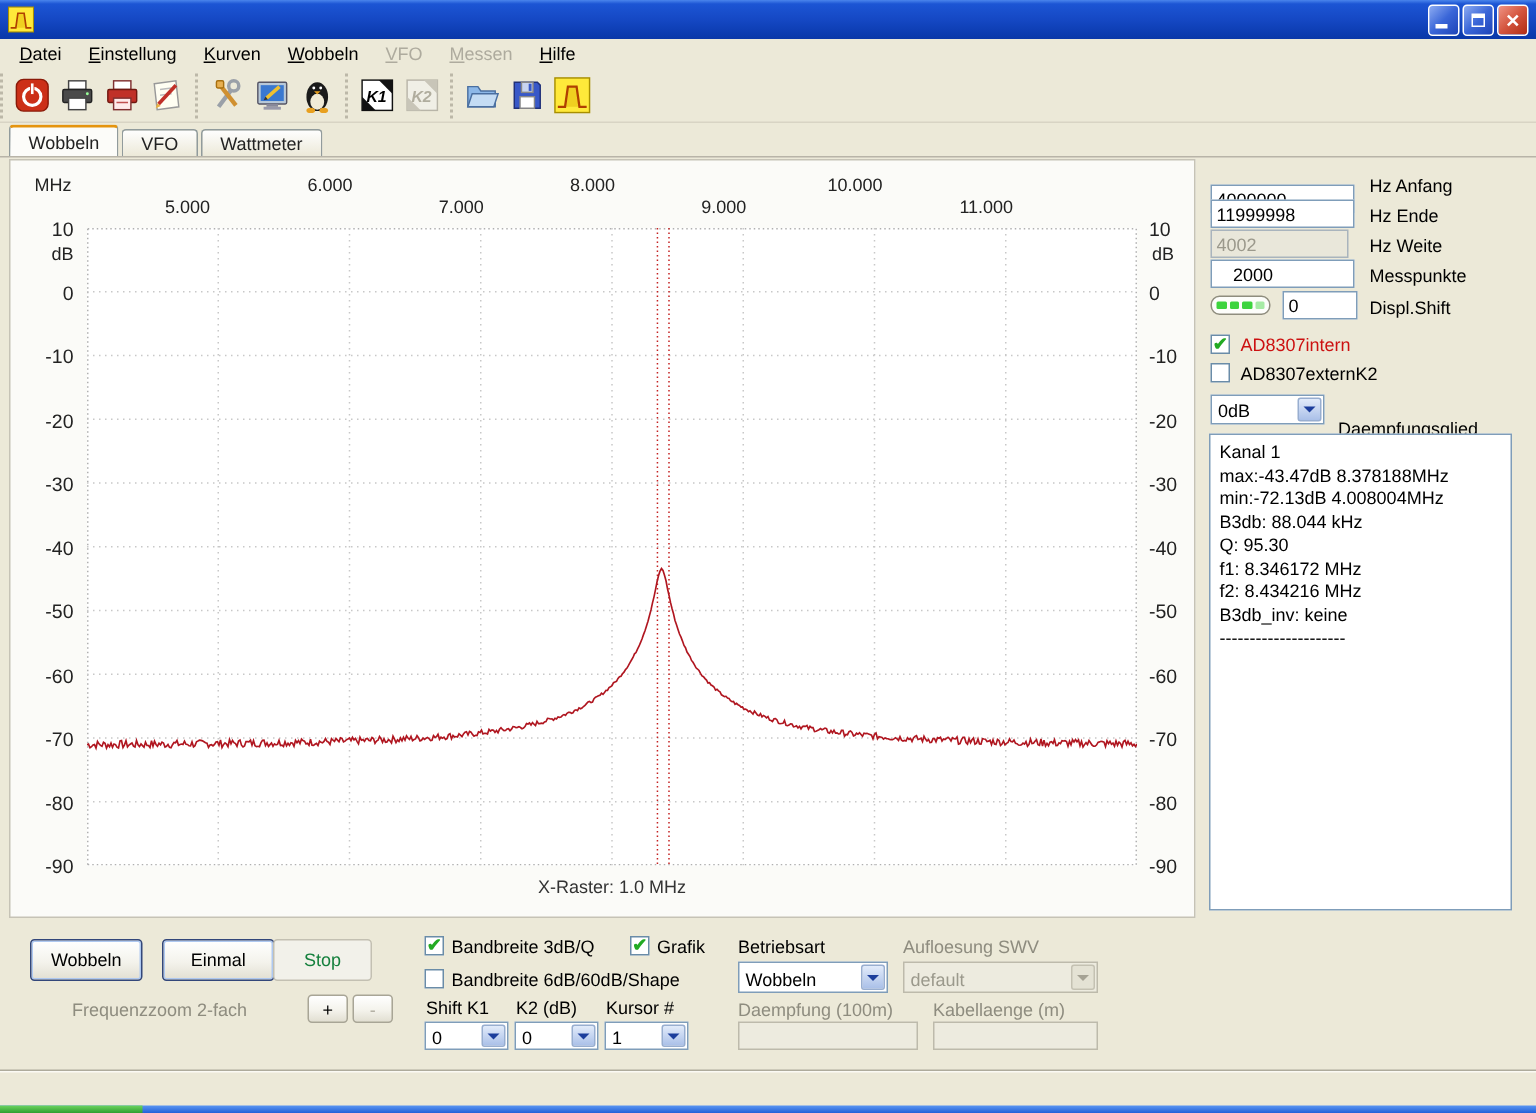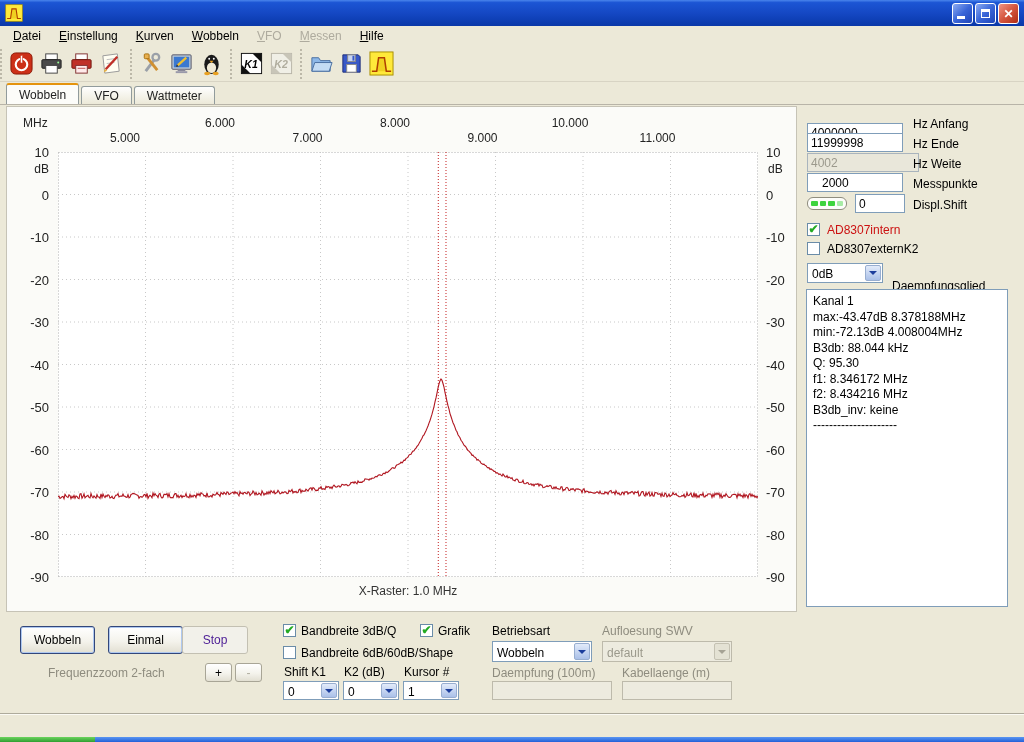--- a/index.html
+++ b/index.html
@@ -79,21 +79,21 @@
   .slider { left:807px; top:197px; width:40px; height:13px; border:1px solid #8f8d7e;
     border-radius:6px; background:#fdfdfa; display:flex; align-items:center; gap:2px; padding:0 3px; }
   .slider .dash { width:7px; height:5px; background:#3ed43e; border-radius:1px; }
   .slider .dash.dim { opacity:.45; }
 
   
   .xp-btn { position:absolute; height:28px; border-radius:3px; font-size:12px;
     font-family:"Liberation Sans",sans-serif; color:#000;
     background:linear-gradient(180deg,#ffffff 0%,#f4f3ec 55%,#e2dfd2 100%);
     border:1px solid #33477a; box-shadow:inset 0 0 0 1px #aec8f0; }
-  .xp-btn.disabled { border:1px solid #c3c0b2; box-shadow:none; color:#4c1d95;
+  .xp-btn.disabled { border:1px solid #c3c0b2; box-shadow:none; color:#15803d;
     background:#f2f1ea; }
   .xp-btn.small { height:19px; border:1px solid #a8a596; box-shadow:none; font-size:12px; }
   .xp-btn.small.dim { color:#b0ada0; }
   .divider { left:0; top:713px; width:1024px; height:2px;
     border-top:1px solid #aeab9c; border-bottom:1px solid #fbfaf4; }
 
   
   .taskbar { left:0; top:737px; width:1024px; height:5px;
     background:linear-gradient(180deg,#5a96f2,#2360d8); }
   .startbtn { left:0; top:737px; width:95px; height:5px;
@@ -306,21 +306,21 @@
     <div class="ytick" style="left: 4px; top: 463px; width: 38px; text-align: right;">-90</div>
     <div class="ytick" style="left: 759px; top: 463px;">-90</div>
   </div>
 
 <input class="abs xp-input" style="left: 807px; top: 123px; width: 96px;" value="4000000">
 <div class="fld-label" style="left:913px; top:117px;">Hz Anfang</div>
 
 <input class="abs xp-input" style="left: 807px; top: 133px; width: 96px;" value="11999998">
 <div class="fld-label" style="left:913px; top:137px;">Hz Ende</div>
 
-<input class="abs xp-input disabled" style="left: 807px; top: 153px; width: 112px;" value="4002">
+<input class="abs xp-input disabled" style="left: 807px; top: 153px; width: 92px;" value="4002">
 <div class="fld-label" style="left:913px; top:157px;">Hz Weite</div>
 
 <input class="abs xp-input" style="left: 807px; top: 173px; width: 96px; padding-left: 14px;" value="2000">
 <div class="fld-label" style="left:913px; top:177px;">Messpunkte</div>
 
 <div class="abs slider">
   <span class="dash"></span>
   <span class="dash"></span>
   <span class="dash"></span>
   <span class="dash dim"></span>

